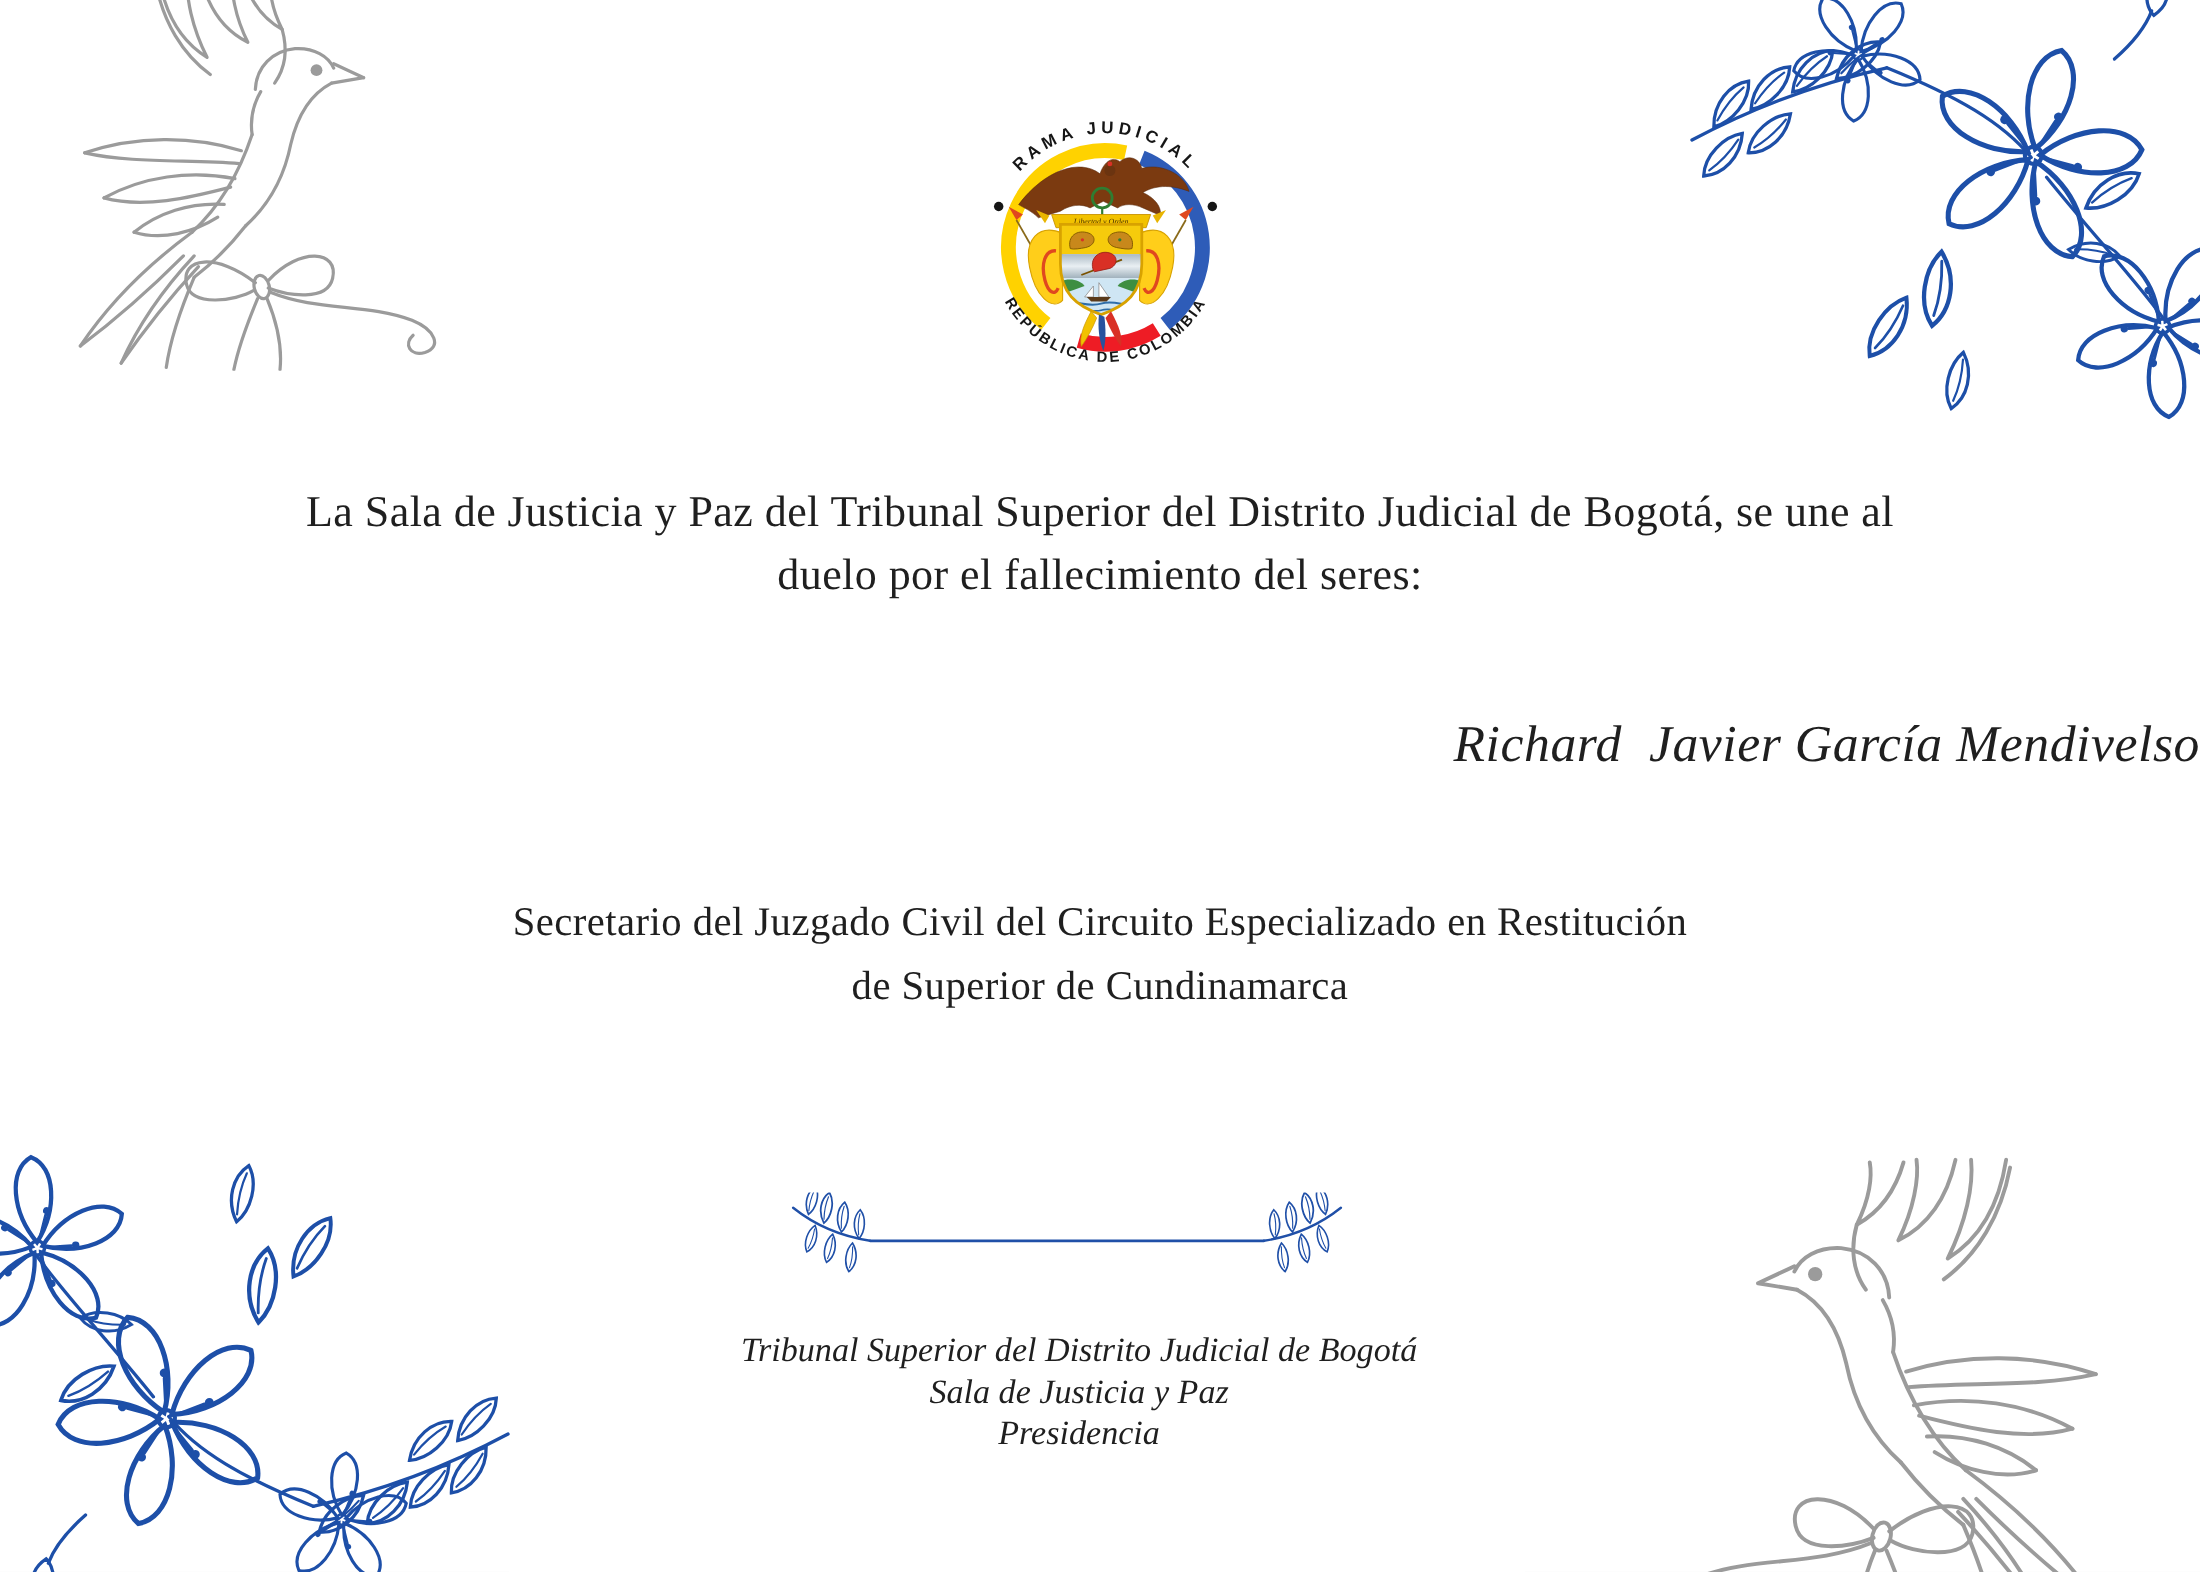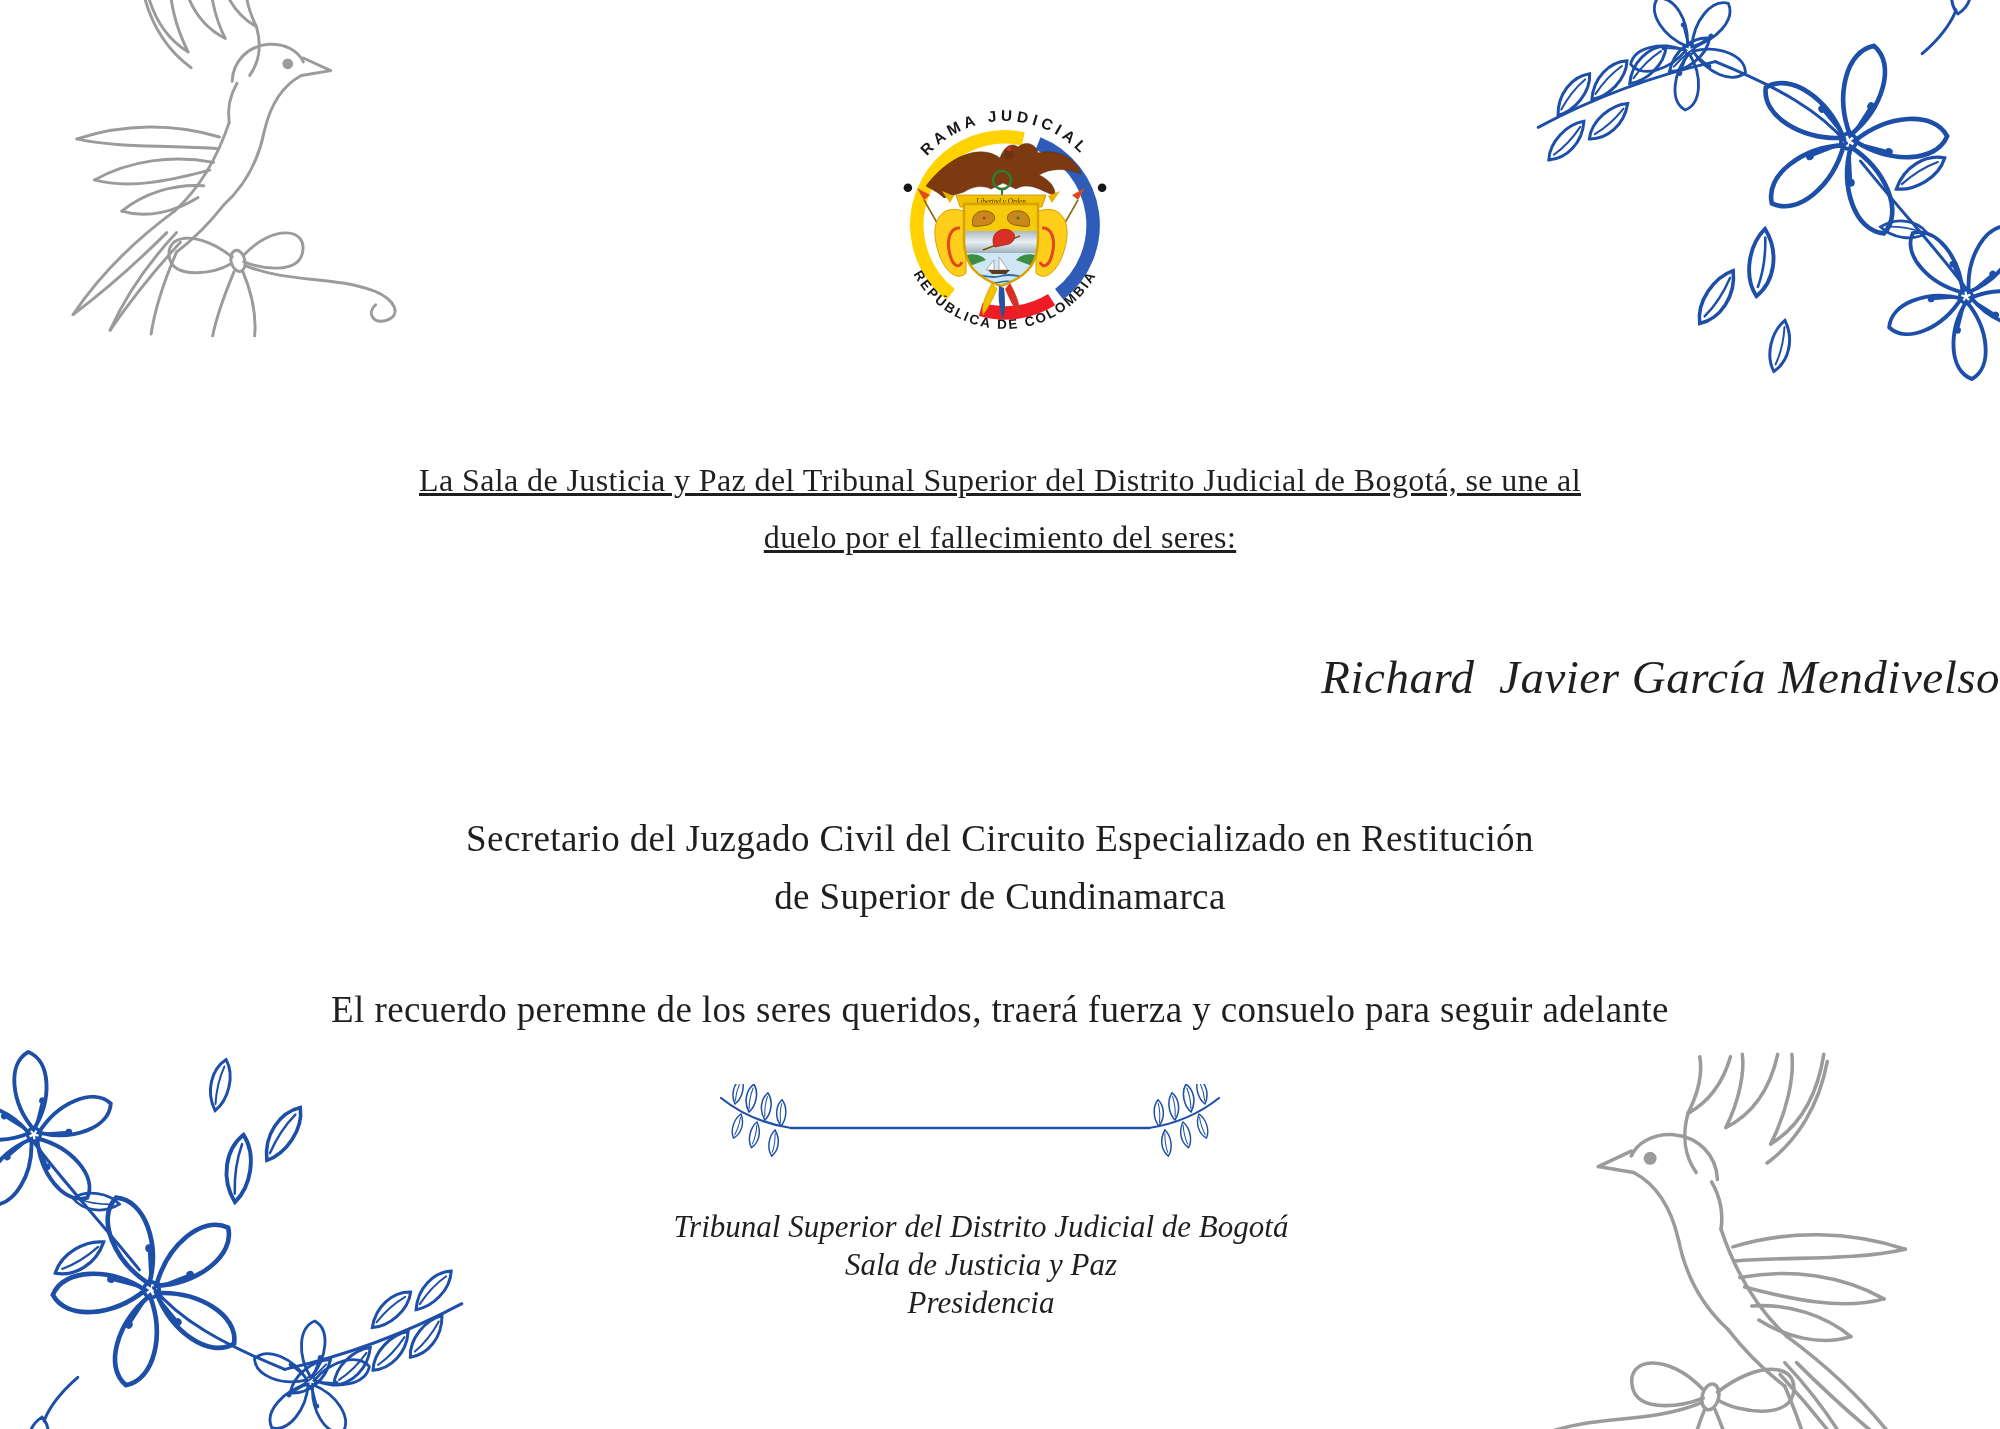--- a/index.html
+++ b/index.html
@@ -24,21 +24,21 @@
   .flowers-bl{left:-6px; bottom:-12px; width:478px; height:398px; transform:rotate(180deg);}
   
   .seal{position:absolute; left:880px; top:100px; width:250px; height:252px;}
   .seal-ring{fill:none; stroke-width:13.5;}
   .arc-y{stroke:var(--seal-yellow,#ffd200);}
   .arc-b{stroke:var(--seal-blue,#2e5cb8);}
   .arc-r{stroke:var(--seal-red,#ee1c25);}
   .seal-ring-text{fill:#161616; font-family:"Liberation Sans", sans-serif; font-weight:bold;}
   
   .tblock{position:absolute; left:0; width:100%; text-align:center;}
-  .intro{top:452px; font-size:32px; line-height:57px; letter-spacing:.4px;text-decoration:underline;}
+  .intro{top:436px; font-size:40px; line-height:57px; letter-spacing:.4px;}
   .name{top:650px; font-size:47px; font-style:italic; white-space:pre; letter-spacing:.5px;text-align:right;}
   .role{top:810px; font-size:37px; line-height:58px; letter-spacing:.4px;}
   .condolence{top:988px; font-size:37px; letter-spacing:.4px;}
   .divider{position:absolute; left:705px; top:1084px; width:530px; height:80px; color:var(--divider-blue,#2050a8);}
   .signature{top:1208px; font-size:31px; line-height:38px; font-style:italic; transform:translateX(-19px);}
 </style>
 </head>
 <body>
 
 <svg width="0" height="0" style="position:absolute" aria-hidden="true">
@@ -243,21 +243,20 @@
     <div>duelo por el fallecimiento del seres:</div>
   </div>
 
   <div class="tblock name">Richard  Javier García Mendivelso</div>
 
   <div class="tblock role">
     <div>Secretario del Juzgado Civil del Circuito Especializado en Restitución</div>
     <div>de Superior de Cundinamarca</div>
   </div>
 
-  <div class="tblock condolence">El recuerdo peremne de los seres queridos, traerá fuerza y consuelo para seguir adelante</div>
 
   <svg class="divider" viewBox="0 0 530 80">
     <g fill="none" stroke="currentColor" stroke-linecap="round">
       <path d="M86,44 L444,44" stroke-width="2.5"></path>
       <use href="#sprig" transform="translate(86,44)"></use>
       <use href="#sprig" transform="translate(444,44) scale(-1,1)"></use>
     </g>
   </svg>
 
   <div class="tblock signature">

